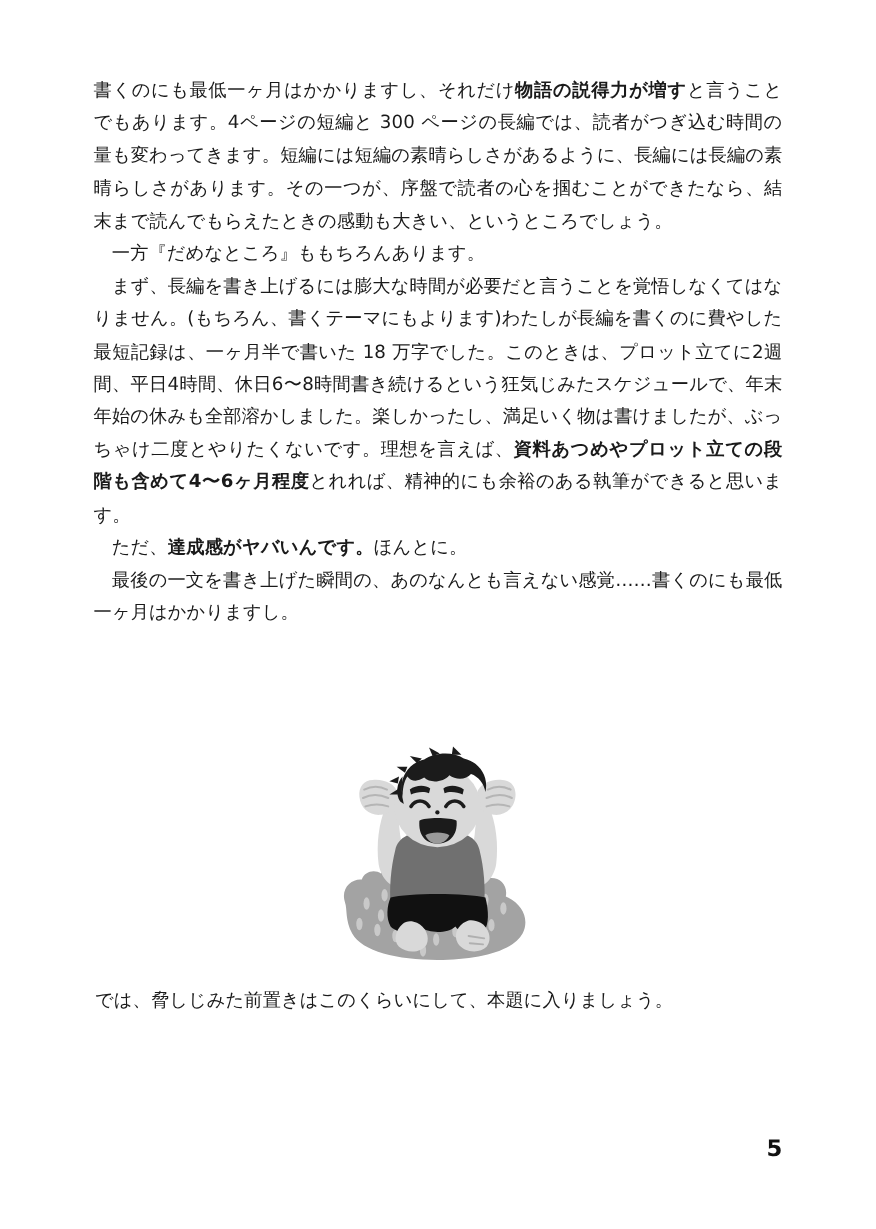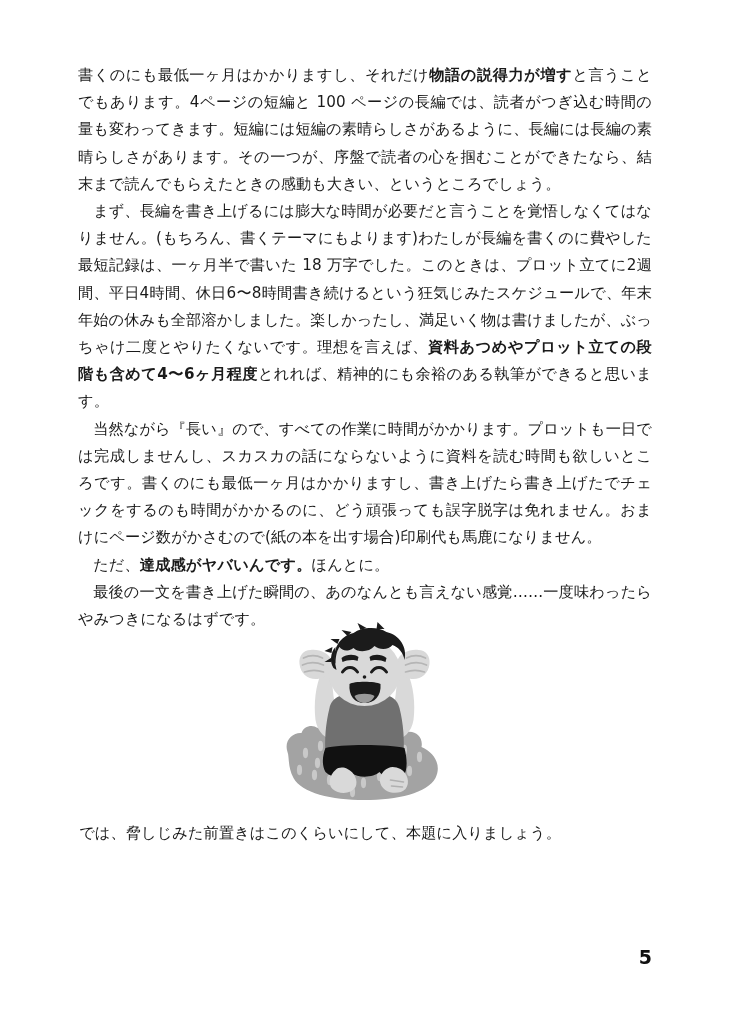--- a/index.html
+++ b/index.html
@@ -95,25 +95,25 @@
     color: #111111;
     letter-spacing: 0;
   }
 </style>
 </head>
 <body>
 
 <div class="page">
 
   <div class="text-column">
-    <p class="para"><span>書くのにも最低一ヶ月はかかりますし、それだけ</span><b>物語の説得力が増す</b><span>と言うことでもあります。4ページの短編と 100 ページの長編では、読者がつぎ込む時間の量も変わってきます。短編には短編の素晴らしさがあるように、長編には長編の素晴らしさがあります。その一つが、序盤で読者の心を掴むことができたなら、結末まで読んでもらえたときの感動も大きい、というところでしょう。</span></p>
+    <p class="para"><span>書くのにも最低一ヶ月はかかりますし、それだけ</span><b>物語の説得力が増す</b><span>と言うことでもあります。4ページの短編と 300 ページの長編では、読者がつぎ込む時間の量も変わってきます。短編には短編の素晴らしさがあるように、長編には長編の素晴らしさがあります。その一つが、序盤で読者の心を掴むことができたなら、結末まで読んでもらえたときの感動も大きい、というところでしょう。</span></p>
+    <p class="para indent"><span>一方『だめなところ』ももちろんあります。</span></p>
     <p class="para indent"><span>まず、長編を書き上げるには膨大な時間が必要だと言うことを覚悟しなくてはなりません。(もちろん、書くテーマにもよります)わたしが長編を書くのに費やした最短記録は、一ヶ月半で書いた 18 万字でした。このときは、プロット立てに2週間、平日4時間、休日6〜8時間書き続けるという狂気じみたスケジュールで、年末年始の休みも全部溶かしました。楽しかったし、満足いく物は書けましたが、ぶっちゃけ二度とやりたくないです。理想を言えば、</span><b>資料あつめやプロット立ての段階も含めて4〜6ヶ月程度</b><span>とれれば、精神的にも余裕のある執筆ができると思います。</span></p>
-    <p class="para indent"><span>当然ながら『長い』ので、すべての作業に時間がかかります。プロットも一日では完成しませんし、スカスカの話にならないように資料を読む時間も欲しいところです。書くのにも最低一ヶ月はかかりますし、書き上げたら書き上げたでチェックをするのも時間がかかるのに、どう頑張っても誤字脱字は免れません。おまけにページ数がかさむので(紙の本を出す場合)印刷代も馬鹿になりません。</span></p>
     <p class="para indent"><span>ただ、</span><b>達成感がヤバいんです。</b><span>ほんとに。</span></p>
-    <p class="para indent"><span>最後の一文を書き上げた瞬間の、あのなんとも言えない感覚……一度味わったらやみつきになるはずです。</span></p>
+    <p class="para indent"><span>最後の一文を書き上げた瞬間の、あのなんとも言えない感覚……書くのにも最低一ヶ月はかかりますし。</span></p>
   </div>
 
   <div class="figure-wrap">
     <div class="illustration">
       <svg viewBox="0 0 215 180" xmlns="http://www.w3.org/2000/svg" aria-hidden="true">
 
         <g>
           <path d="M30 132 C26 120 36 112 44 113 C46 106 55 104 60 108
                    C64 101 74 101 78 106 C83 100 93 101 96 107
                    C101 101 111 102 114 108 C119 102 129 103 132 109

